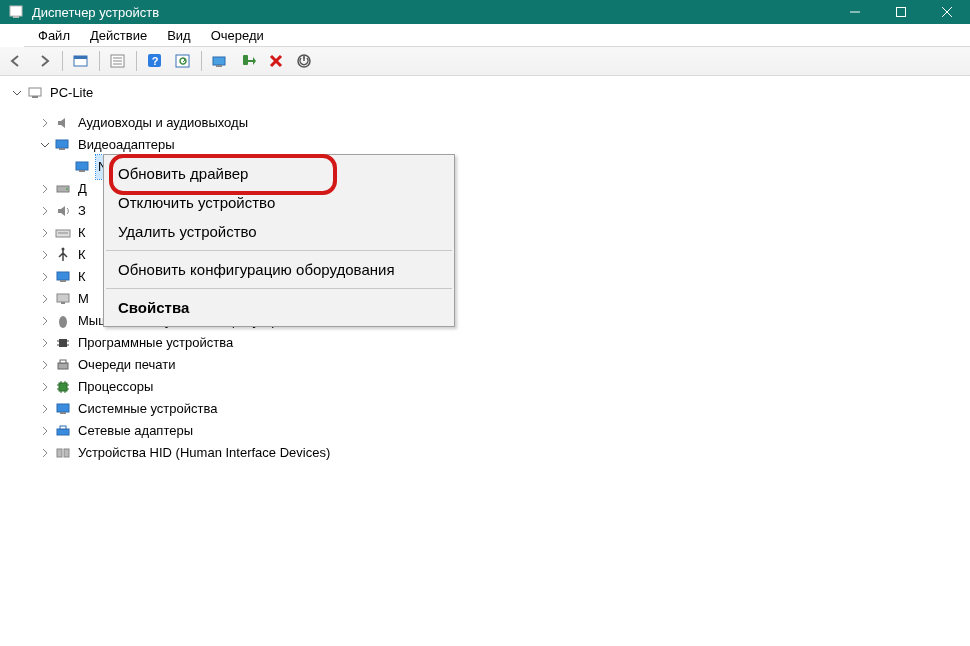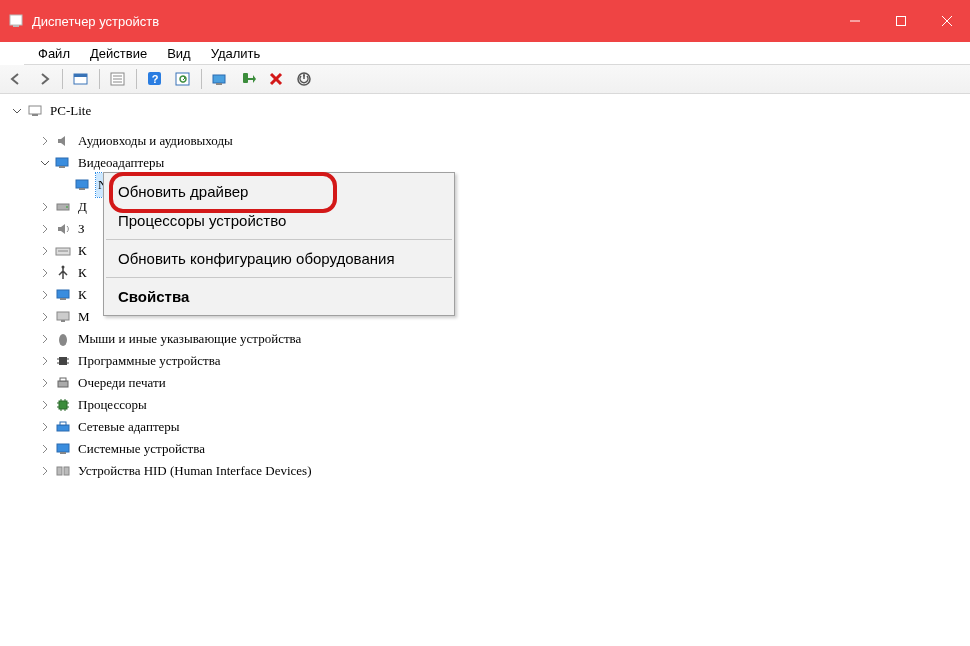--- a/index.html
+++ b/index.html
@@ -7,22 +7,22 @@
     padding: 0;
     width: 970px;
     height: 646px;
     font-family: "Segoe UI", Tahoma, sans-serif;
     font-size: 13px;
     color: #000;
     background: #fff;
     overflow: hidden;
   }
   .titlebar {
-    height: 42px;
-    background: #ef4444;
+    height: 24px;
+    background: #0f766e;
     color: #fff;
     display: flex;
     align-items: center;
     padding-left: 8px;
   }
   .titlebar .title-icon {
     width: 16px;
     height: 16px;
     margin-right: 8px;
     display: flex;
@@ -92,21 +92,20 @@
     padding: 0 0 0 10px;
     line-height: 22px;
   }
   .tree li {
     white-space: nowrap;
   }
   .node {
     display: flex;
     align-items: center;
     height: 22px;
-    font-family: Liberation Serif, serif;
   }
   .twisty {
     width: 14px;
     height: 14px;
     display: flex;
     align-items: center;
     justify-content: center;
     margin-right: 2px;
     color: #777;
   }
@@ -205,21 +204,21 @@
           <line x1="10" y1="0" x2="0" y2="10" stroke="#fff"></line>
         </svg>
     </div>
   </div>
 </div>
 
 <div class="menubar">
   <div class="menu-item">Файл</div>
   <div class="menu-item">Действие</div>
   <div class="menu-item">Вид</div>
-  <div class="menu-item">Удалить</div>
+  <div class="menu-item">Очереди</div>
 </div>
 
 <div class="toolbar">
   <div class="tool-btn">
     <svg width="16" height="14">
         <path d="M10 2 L4 7 L10 12" fill="none" stroke="#666" stroke-width="2"></path>
       </svg>
   </div>
   <div class="tool-btn">
     <svg width="16" height="14">
@@ -523,41 +522,41 @@
           </li>
         <li>
             <div class="node">
           <span class="twisty">
                 <svg width="10" height="10">
                   <path d="M3 1 L7 5 L3 9" fill="none" stroke="#888"></path>
                 </svg>
               </span>
           <span class="ico">
                 <svg width="16" height="16">
+                  <rect x="2" y="3" width="12" height="8" fill="#3a8dde" stroke="#2a6bb0"></rect>
+                  <rect x="5" y="11" width="6" height="2" fill="#888"></rect>
+                </svg>
+              </span>
+          <span class="lbl">Системные устройства</span>
+        </div>
+          </li>
+        <li>
+            <div class="node">
+          <span class="twisty">
+                <svg width="10" height="10">
+                  <path d="M3 1 L7 5 L3 9" fill="none" stroke="#888"></path>
+                </svg>
+              </span>
+          <span class="ico">
+                <svg width="16" height="16">
                   <rect x="2" y="6" width="12" height="6" fill="#3a8dde" stroke="#2a6bb0"></rect>
                   <rect x="5" y="3" width="6" height="3" fill="#fff" stroke="#2a6bb0"></rect>
                 </svg>
               </span>
           <span class="lbl">Сетевые адаптеры</span>
-        </div>
-          </li>
-        <li>
-            <div class="node">
-          <span class="twisty">
-                <svg width="10" height="10">
-                  <path d="M3 1 L7 5 L3 9" fill="none" stroke="#888"></path>
-                </svg>
-              </span>
-          <span class="ico">
-                <svg width="16" height="16">
-                  <rect x="2" y="3" width="12" height="8" fill="#3a8dde" stroke="#2a6bb0"></rect>
-                  <rect x="5" y="11" width="6" height="2" fill="#888"></rect>
-                </svg>
-              </span>
-          <span class="lbl">Системные устройства</span>
         </div>
           </li>
         <li>
             <div class="node">
           <span class="twisty">
                 <svg width="10" height="10">
                   <path d="M3 1 L7 5 L3 9" fill="none" stroke="#888"></path>
                 </svg>
               </span>
           <span class="ico">
@@ -568,21 +567,22 @@
               </span>
           <span class="lbl">Устройства HID (Human Interface Devices)</span>
         </div>
           </li>
       </ul>
     </li>
   </ul>
 
   <div class="ctxmenu">
     <div class="ctx-item">Обновить драйвер</div>
-    <div class="ctx-item">Процессоры устройство</div>
+    <div class="ctx-item">Отключить устройство</div>
+    <div class="ctx-item">Удалить устройство</div>
     <div class="ctx-sep"></div>
     <div class="ctx-item">Обновить конфигурацию оборудования</div>
     <div class="ctx-sep"></div>
     <div class="ctx-item bold">Свойства</div>
   </div>
 
   <div class="highlight-ring"></div>
 </div>
 
 </body></html>

